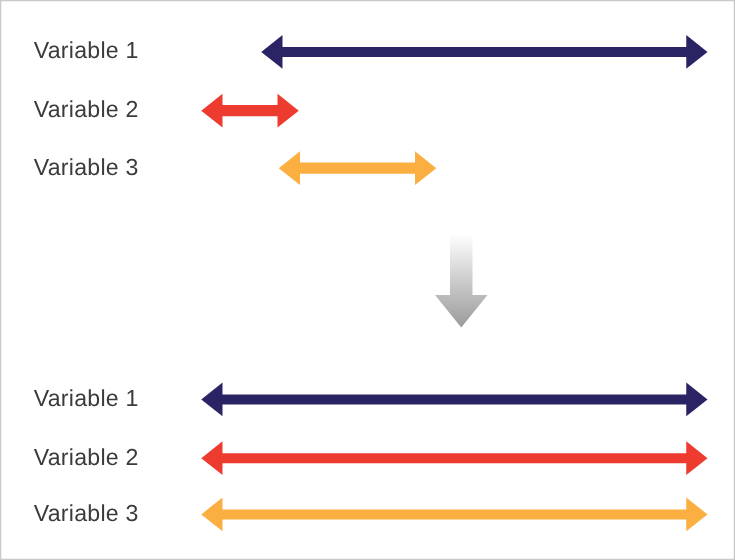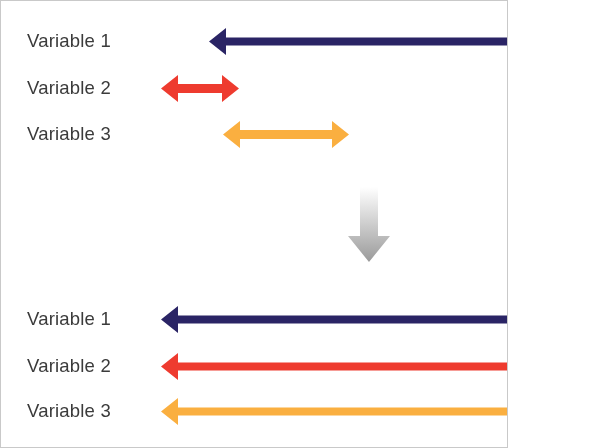--- a/index.html
+++ b/index.html
@@ -5,21 +5,21 @@
   html, body {
     margin: 0;
     padding: 0;
     background: #ffffff;
   }
   body {
     font-family: "Liberation Sans", sans-serif;
   }
   #canvas {
     position: relative;
-    width: 508px;
+    width: 588px;
     height: 448px;
     background: #ffffff;
     border: 1px solid #c9c9c9;
     box-sizing: border-box;
     overflow: hidden;
   }
   .var-label {
     position: absolute;
     font-family: "Liberation Sans", sans-serif;
     font-size: 18.5px;

